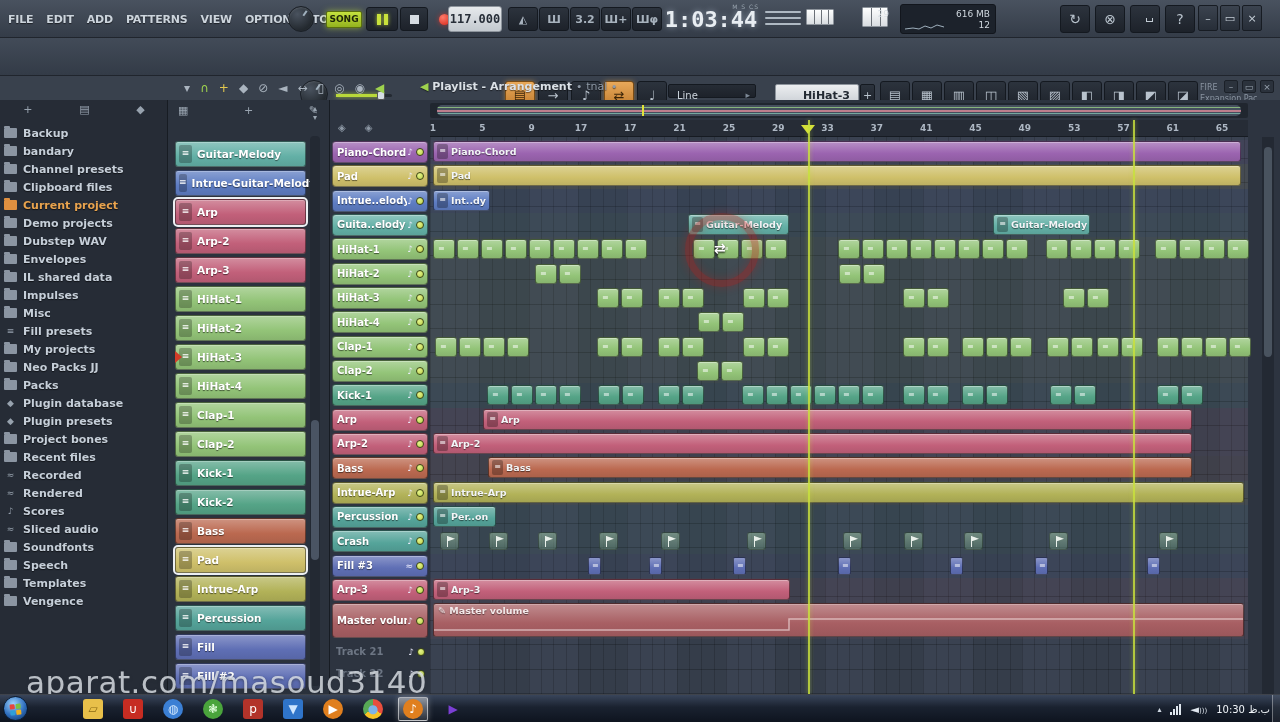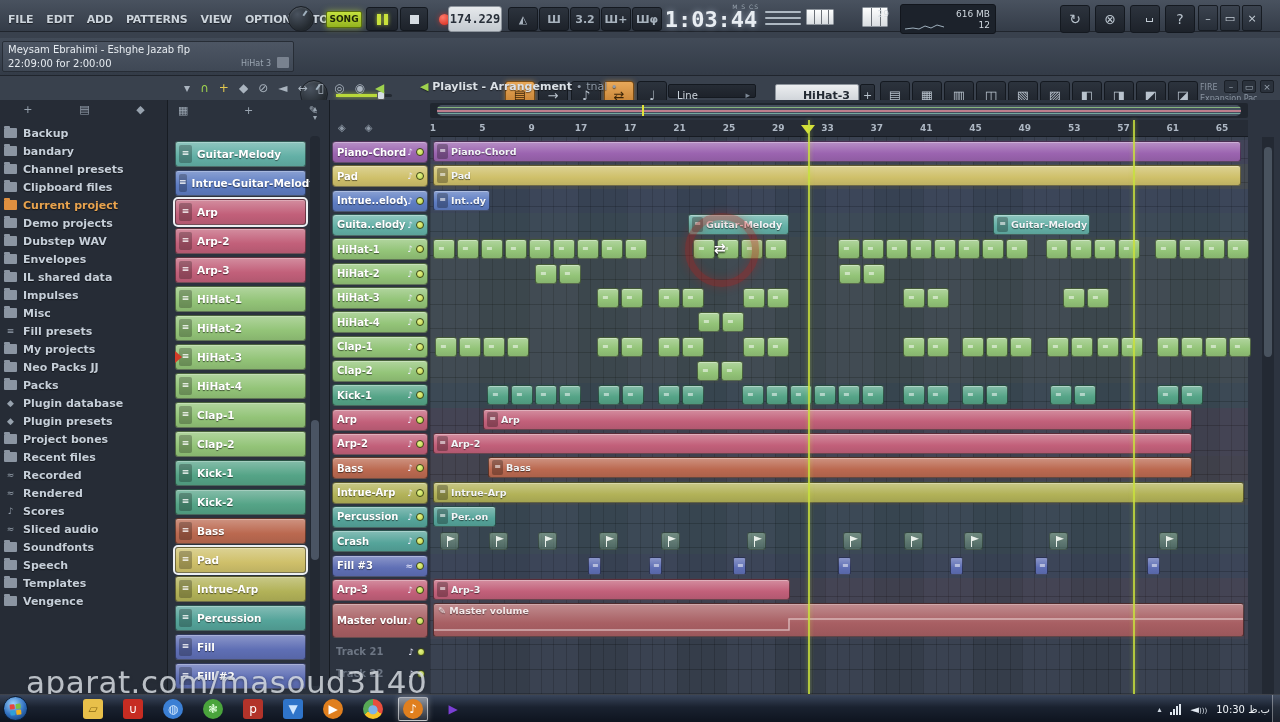--- a/index.html
+++ b/index.html
@@ -1,20 +1,20 @@
 <!DOCTYPE html>
 <html><head>
 <meta charset="utf-8">
 <style>
   *{margin:0;padding:0;box-sizing:border-box}
   body{background:#111;font-family:"DejaVu Sans",sans-serif}
   .screen{position:relative;width:1280px;height:722px;overflow:hidden;background:#39414d;font-family:"DejaVu Sans",sans-serif}
   .abs{position:absolute}
   
-  .titlebar{position:absolute;left:0;top:0;width:1280px;height:32px;background:linear-gradient(#49525f,#343c48);border-bottom:1px solid #20252d}
+  .titlebar{position:absolute;left:0;top:0;width:1280px;height:38px;background:linear-gradient(#49525f,#343c48);border-bottom:1px solid #20252d}
   .menu{position:absolute;left:8px;top:0;height:38px;display:flex;align-items:center;gap:13px}
   .menu span{font-size:11px;font-weight:bold;color:#ccd4dc;letter-spacing:-0.2px;text-shadow:0 1px 1px rgba(0,0,0,.5);cursor:default}
   .knob{border-radius:50%;background:radial-gradient(circle at 35% 30%,#4a535f,#23292f 70%);border:1px solid #1a1f26;box-shadow:inset 0 1px 2px rgba(255,255,255,.15)}
   .knob:after{content:"";position:absolute;left:50%;top:2px;width:2px;height:6px;background:#9fb0bd;transform:translateX(-50%) rotate(35deg);transform-origin:50% 10px}
   .songbtn{position:absolute;left:326px;top:11px;width:36px;height:17px;background:linear-gradient(#c5e23e,#93b31e);border:1px solid #5b700e;border-radius:2px;color:#1c2408;font-size:9px;font-weight:bold;text-align:center;line-height:15px;box-shadow:0 0 6px rgba(190,220,60,.6)}
   .tbtn{position:absolute;top:7px;height:24px;background:linear-gradient(#2c333d,#1d222a);border:1px solid #141920;border-radius:3px;display:flex;align-items:center;justify-content:center;gap:3px}
   .pp{width:4px;height:11px;background:#c9e23c;box-shadow:0 0 4px rgba(200,226,60,.8)}
   .sq{width:9px;height:9px;background:#d6dce2}
   .recdot{width:11px;height:11px;border-radius:50%;background:radial-gradient(circle at 35% 30%,#ff7a6a,#d42517);box-shadow:0 0 5px rgba(230,50,40,.7)}
   .bpm{position:absolute;left:448px;top:6px;width:54px;height:26px;background:linear-gradient(#e6e9ec,#c3c9cf);border:1px solid #8d949c;border-radius:3px;color:#272e38;font-family:"DejaVu Sans Mono",monospace;font-size:12px;font-weight:bold;text-align:center;line-height:25px}
@@ -155,21 +155,21 @@
     <div class="tbtn" style="left:366px;width:32px">
         <span class="pp"></span>
         <span class="pp"></span>
       </div>
     <div class="tbtn" style="left:400px;width:28px">
         <span class="sq"></span>
       </div>
     <div class="tbtn" style="left:418px;width:28px;left:430px;background:none;border:none">
         <span class="recdot"></span>
       </div>
-    <div class="bpm">174.229</div>
+    <div class="bpm">117.000</div>
     <div id="transport-icons">
         <div class="ticon" style="left: 508px;">◭</div>
         <div class="ticon" style="left: 539px;">Ш</div>
         <div class="ticon" style="left: 570px;">3.2</div>
         <div class="ticon" style="left: 601px;">Ш+</div>
         <div class="ticon" style="left: 632px;">Шφ</div>
       </div>
     <div class="timebox">
       <span class="tunits">M S CS</span>
       <span class="tval">1:03:44</span>
@@ -203,26 +203,20 @@
         <div class="tricon" style="left: 1165px;">?</div>
       </div>
     <div class="abs" style="left:1198px;top:5px;display:flex;gap:2px">
       <span class="winbtn">–</span>
       <span class="winbtn">▭</span>
       <span class="winbtn">×</span>
     </div>
   </div>
 
   <div class="toolbar2">
-    <div class="hint">
-      <div class="h1">Meysam Ebrahimi - Eshghe Jazab flp</div>
-      <div class="h2">22:09:00 for 2:00:00</div>
-      <div class="hp">HiHat 3</div>
-      <div class="hbox"></div>
-    </div>
     <div class="knob abs" style="left:300px;top:42px;width:28px;height:28px"></div>
     <div class="vslider">
         <span class="fill"></span>
         <span class="knb"></span>
       </div>
     <div id="t2-left-icons">
         <div class="t2btn accent" style="left: 505px;">▤</div>
         <div class="t2btn" style="left: 538px;">→</div>
         <div class="t2btn" style="left: 571px;">♪</div>
         <div class="t2btn accent" style="left: 604px;">⇄</div>

